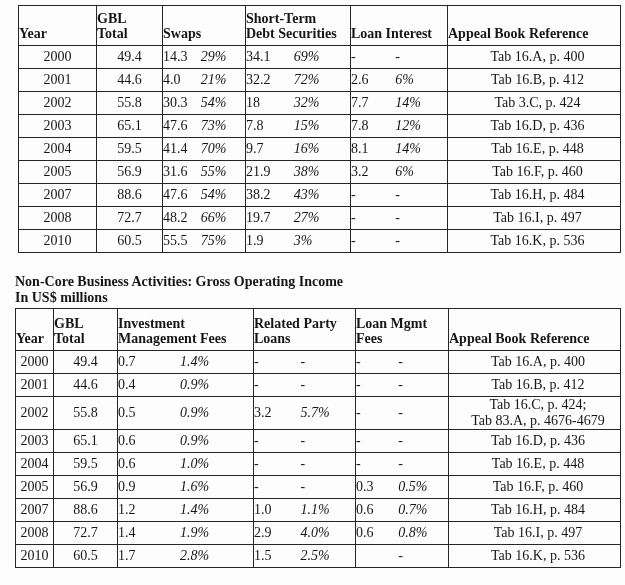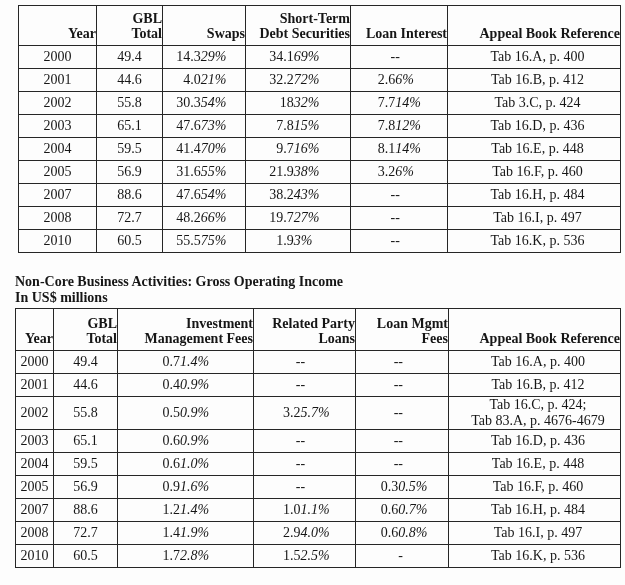--- a/index.html
+++ b/index.html
@@ -12,35 +12,35 @@
   }
   table { border-collapse:collapse; table-layout:fixed; }
   th, td {
     border:1px solid #262626;
     padding:0;
     font-size:14px;
     overflow:hidden;
   }
   th {
     font-weight:bold;
-    text-align:right;
+    text-align:left;
     vertical-align:bottom;
     white-space:pre-line;
     line-height:15px;
     padding-bottom:4px;
   }
   tbody tr { height:23px; }
   #t1 { margin:5px 0 0 18px; width:602px; }
   #t1 thead th { height:35px; }
   #t2 { margin-left:15px; width:605px; }
   #t2 thead th { height:37px; }
   td.c { text-align:center; }
   td.pair { padding:0; }
   .pw { display:flex; width:100%; align-items:center; }
-  .val { display:inline-block; width:46%; text-align:right; }
+  .val { display:inline-block; width:46%; text-align:left; }
   .pct { display:inline-block; width:54%; font-style:italic; }
   td.ref {
     text-align:center;
     padding-left:7px;
     white-space:pre-line;
     line-height:16px;
   }
   .title-block {
     width:605px;
     margin:21px 0 2px 15px;

